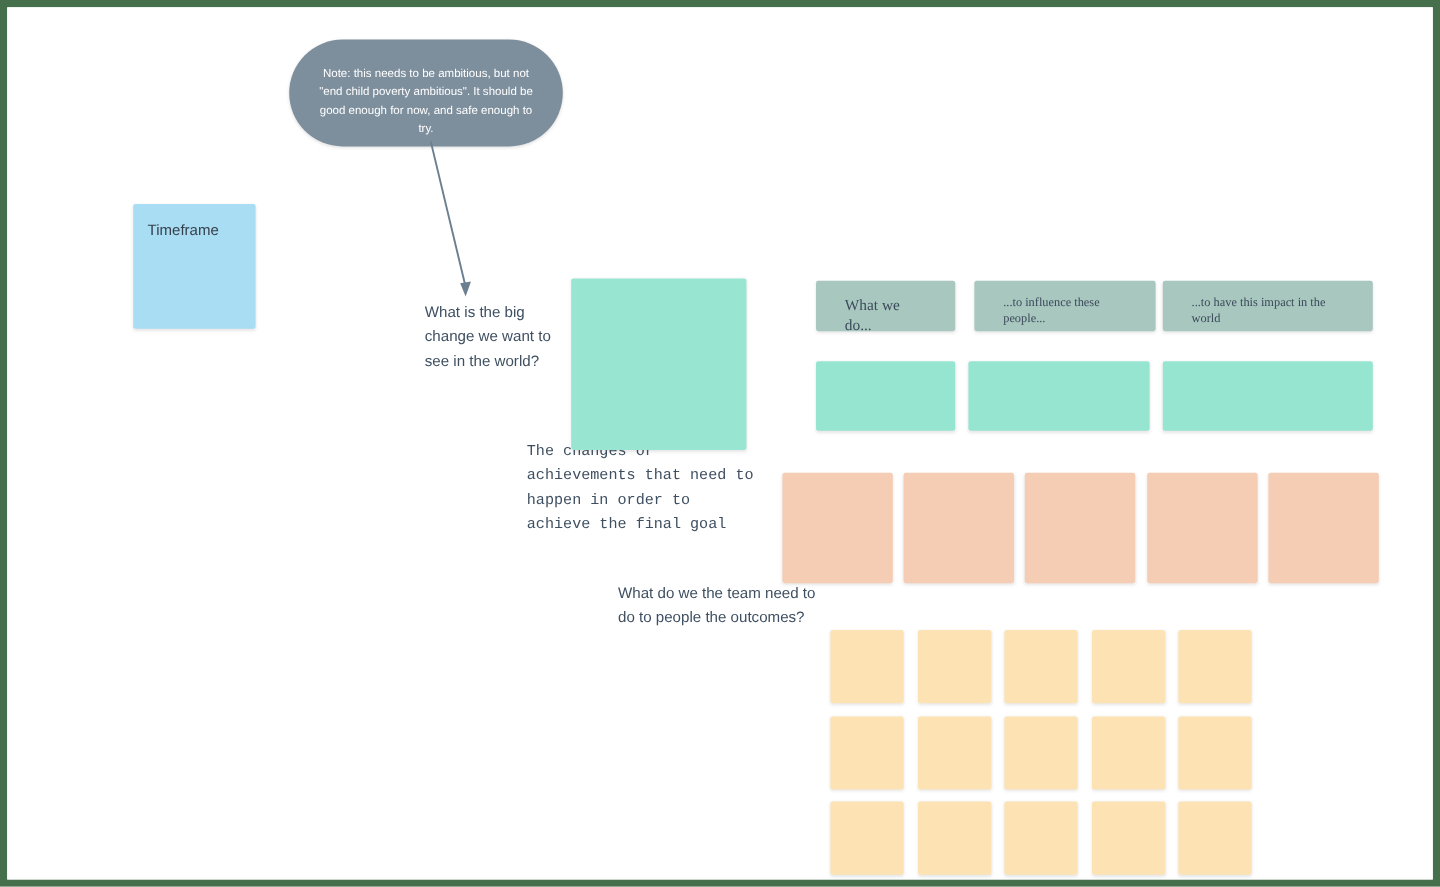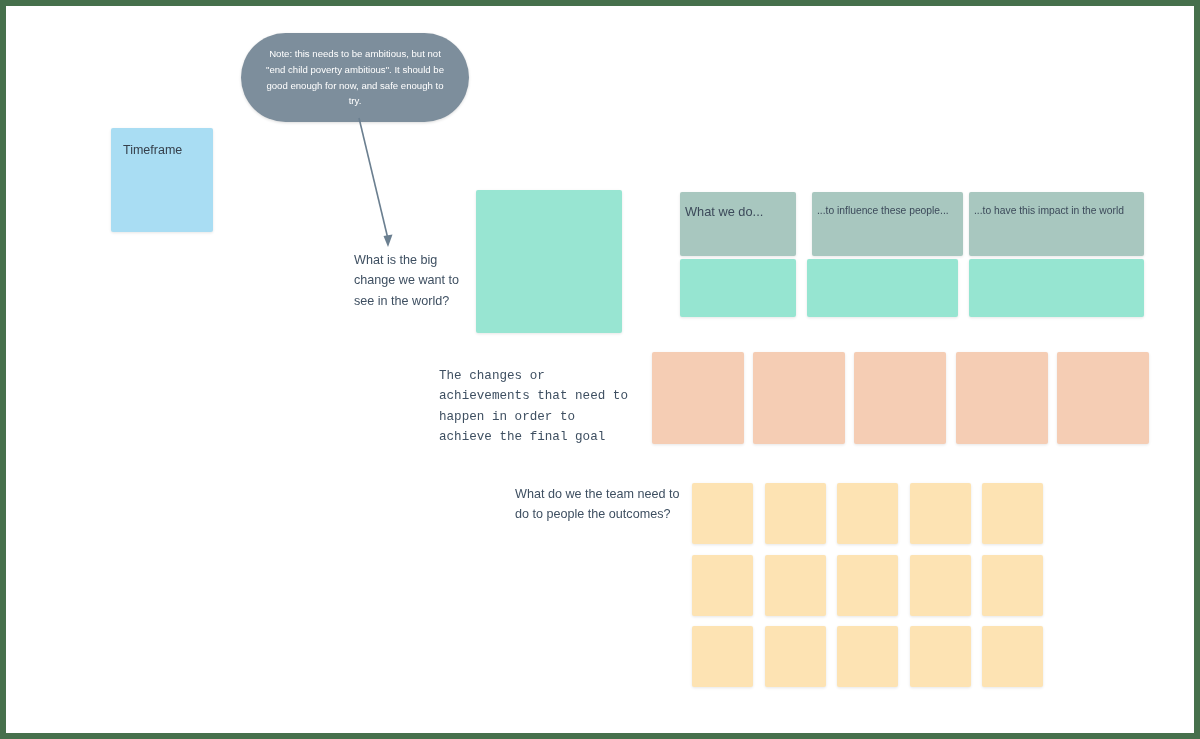--- a/index.html
+++ b/index.html
@@ -27,20 +27,21 @@
     height: 727px;
     background: #ffffff;
   }
 
   
   .card {
     position: absolute;
     box-sizing: border-box;
     border-radius: 2px;
     box-shadow: 0 1px 3px rgba(0,0,0,0.10);
+    margin-top: 42px;
   }
   .card .card-label {
     display: block;
     color: #3c4a5a;
     line-height: 1.3;
   }
 
   
   .timeframe {
     background: #a9ddf3;
@@ -80,21 +81,21 @@
 
   
   .note-bubble {
     position: absolute;
     left: 235px; top: 27px;
     width: 228px; height: 89px;
     background: #7d8e9c;
     border-radius: 45px;
     box-shadow: 0 1px 3px rgba(0,0,0,0.14);
     display: flex;
-    align-items: center;
+    align-items: flex-end;
     justify-content: center;
     padding: 6px 20px;
     box-sizing: border-box;
   }
   .note-bubble .note-text {
     color: #ffffff;
     font-size: 9.6px;
     line-height: 1.62;
     text-align: center;
   }
@@ -106,21 +107,21 @@
   }
 
   
   .big-teal {
     background: #98e5d2;
     left: 470px; top: 184px;
     width: 146px; height: 143px;
   }
 
   
-  .hdr { background: #a8c7bf; height: 64px; top: 186px; padding: 12px 5px; }
+  .hdr { background: #a8c7bf; height: 42px; top: 186px; padding: 12px 24px; font-family: Liberation Serif, serif; }
   .hdr-1 { left: 674px; width: 116px; }
   .hdr-2 { left: 806px; width: 151px; }
   .hdr-3 { left: 963px; width: 175px; }
   .hdr-1 .card-label { font-size: 12.8px; }
   .hdr-2 .card-label, .hdr-3 .card-label { font-size: 10.3px; }
 
   
   .teal-row { background: #96e5d1; height: 58px; top: 253px; }
   .teal-1 { left: 674px; width: 116px; }
   .teal-2 { left: 801px; width: 151px; }

